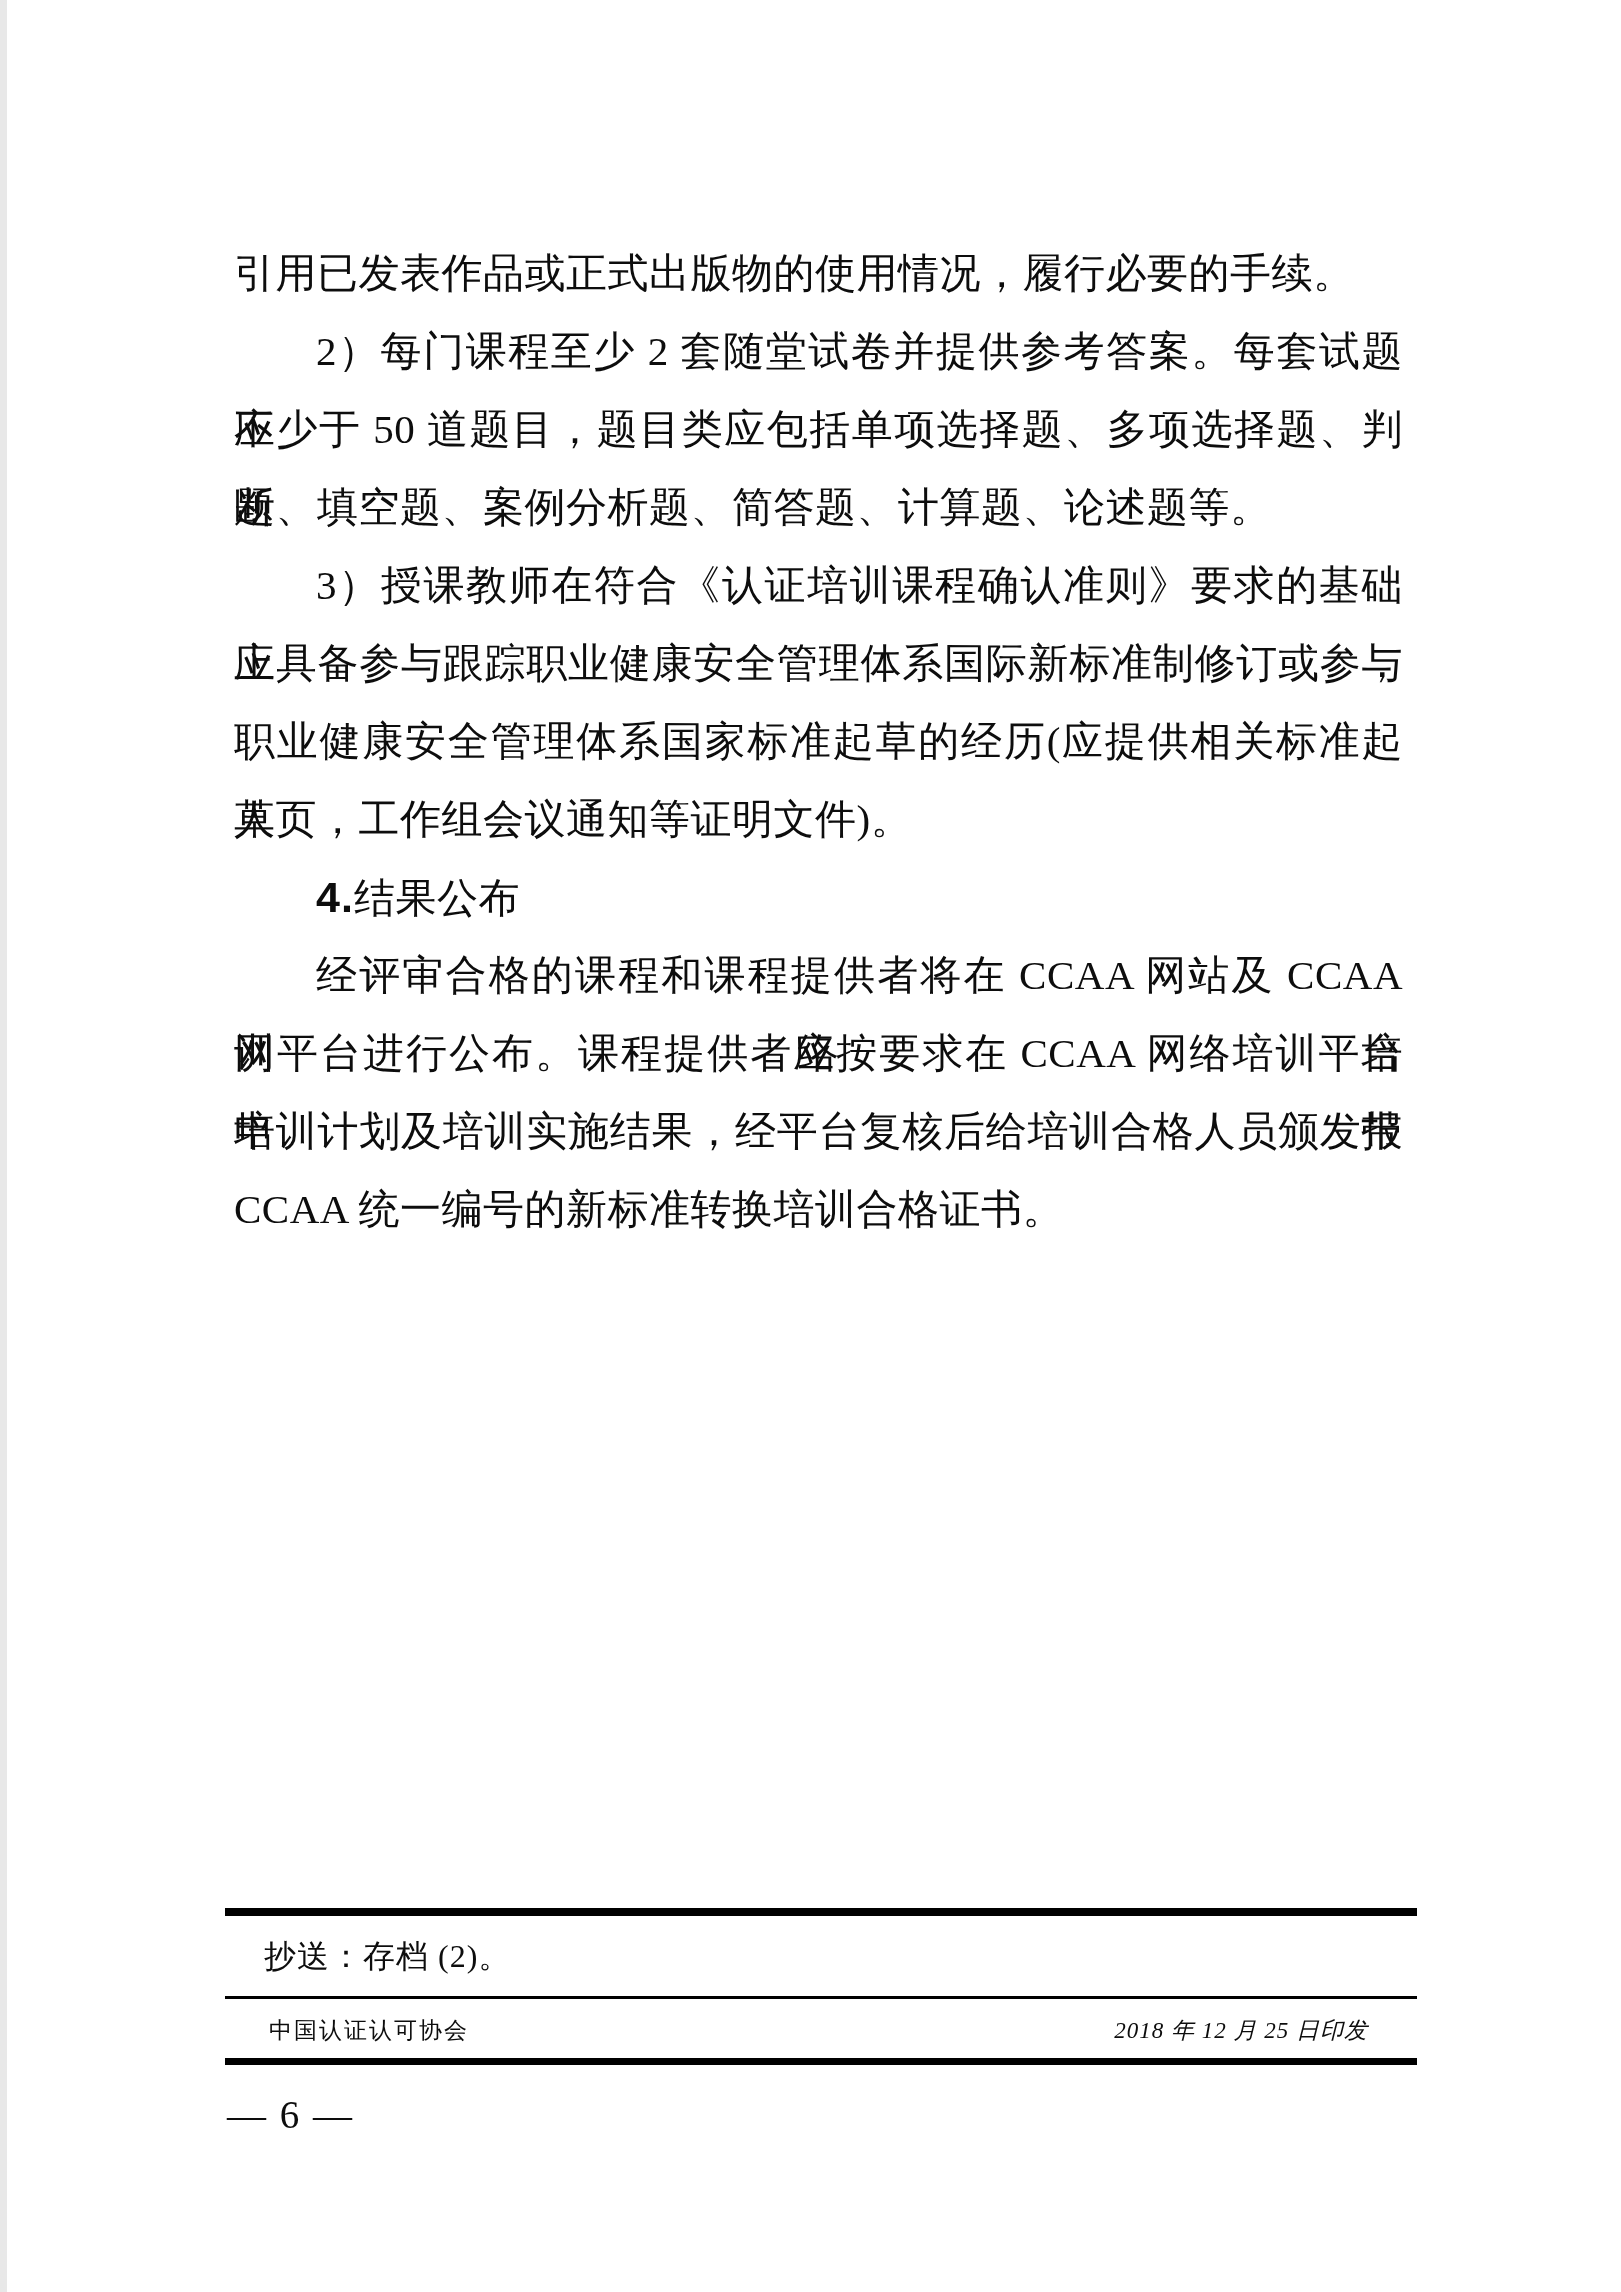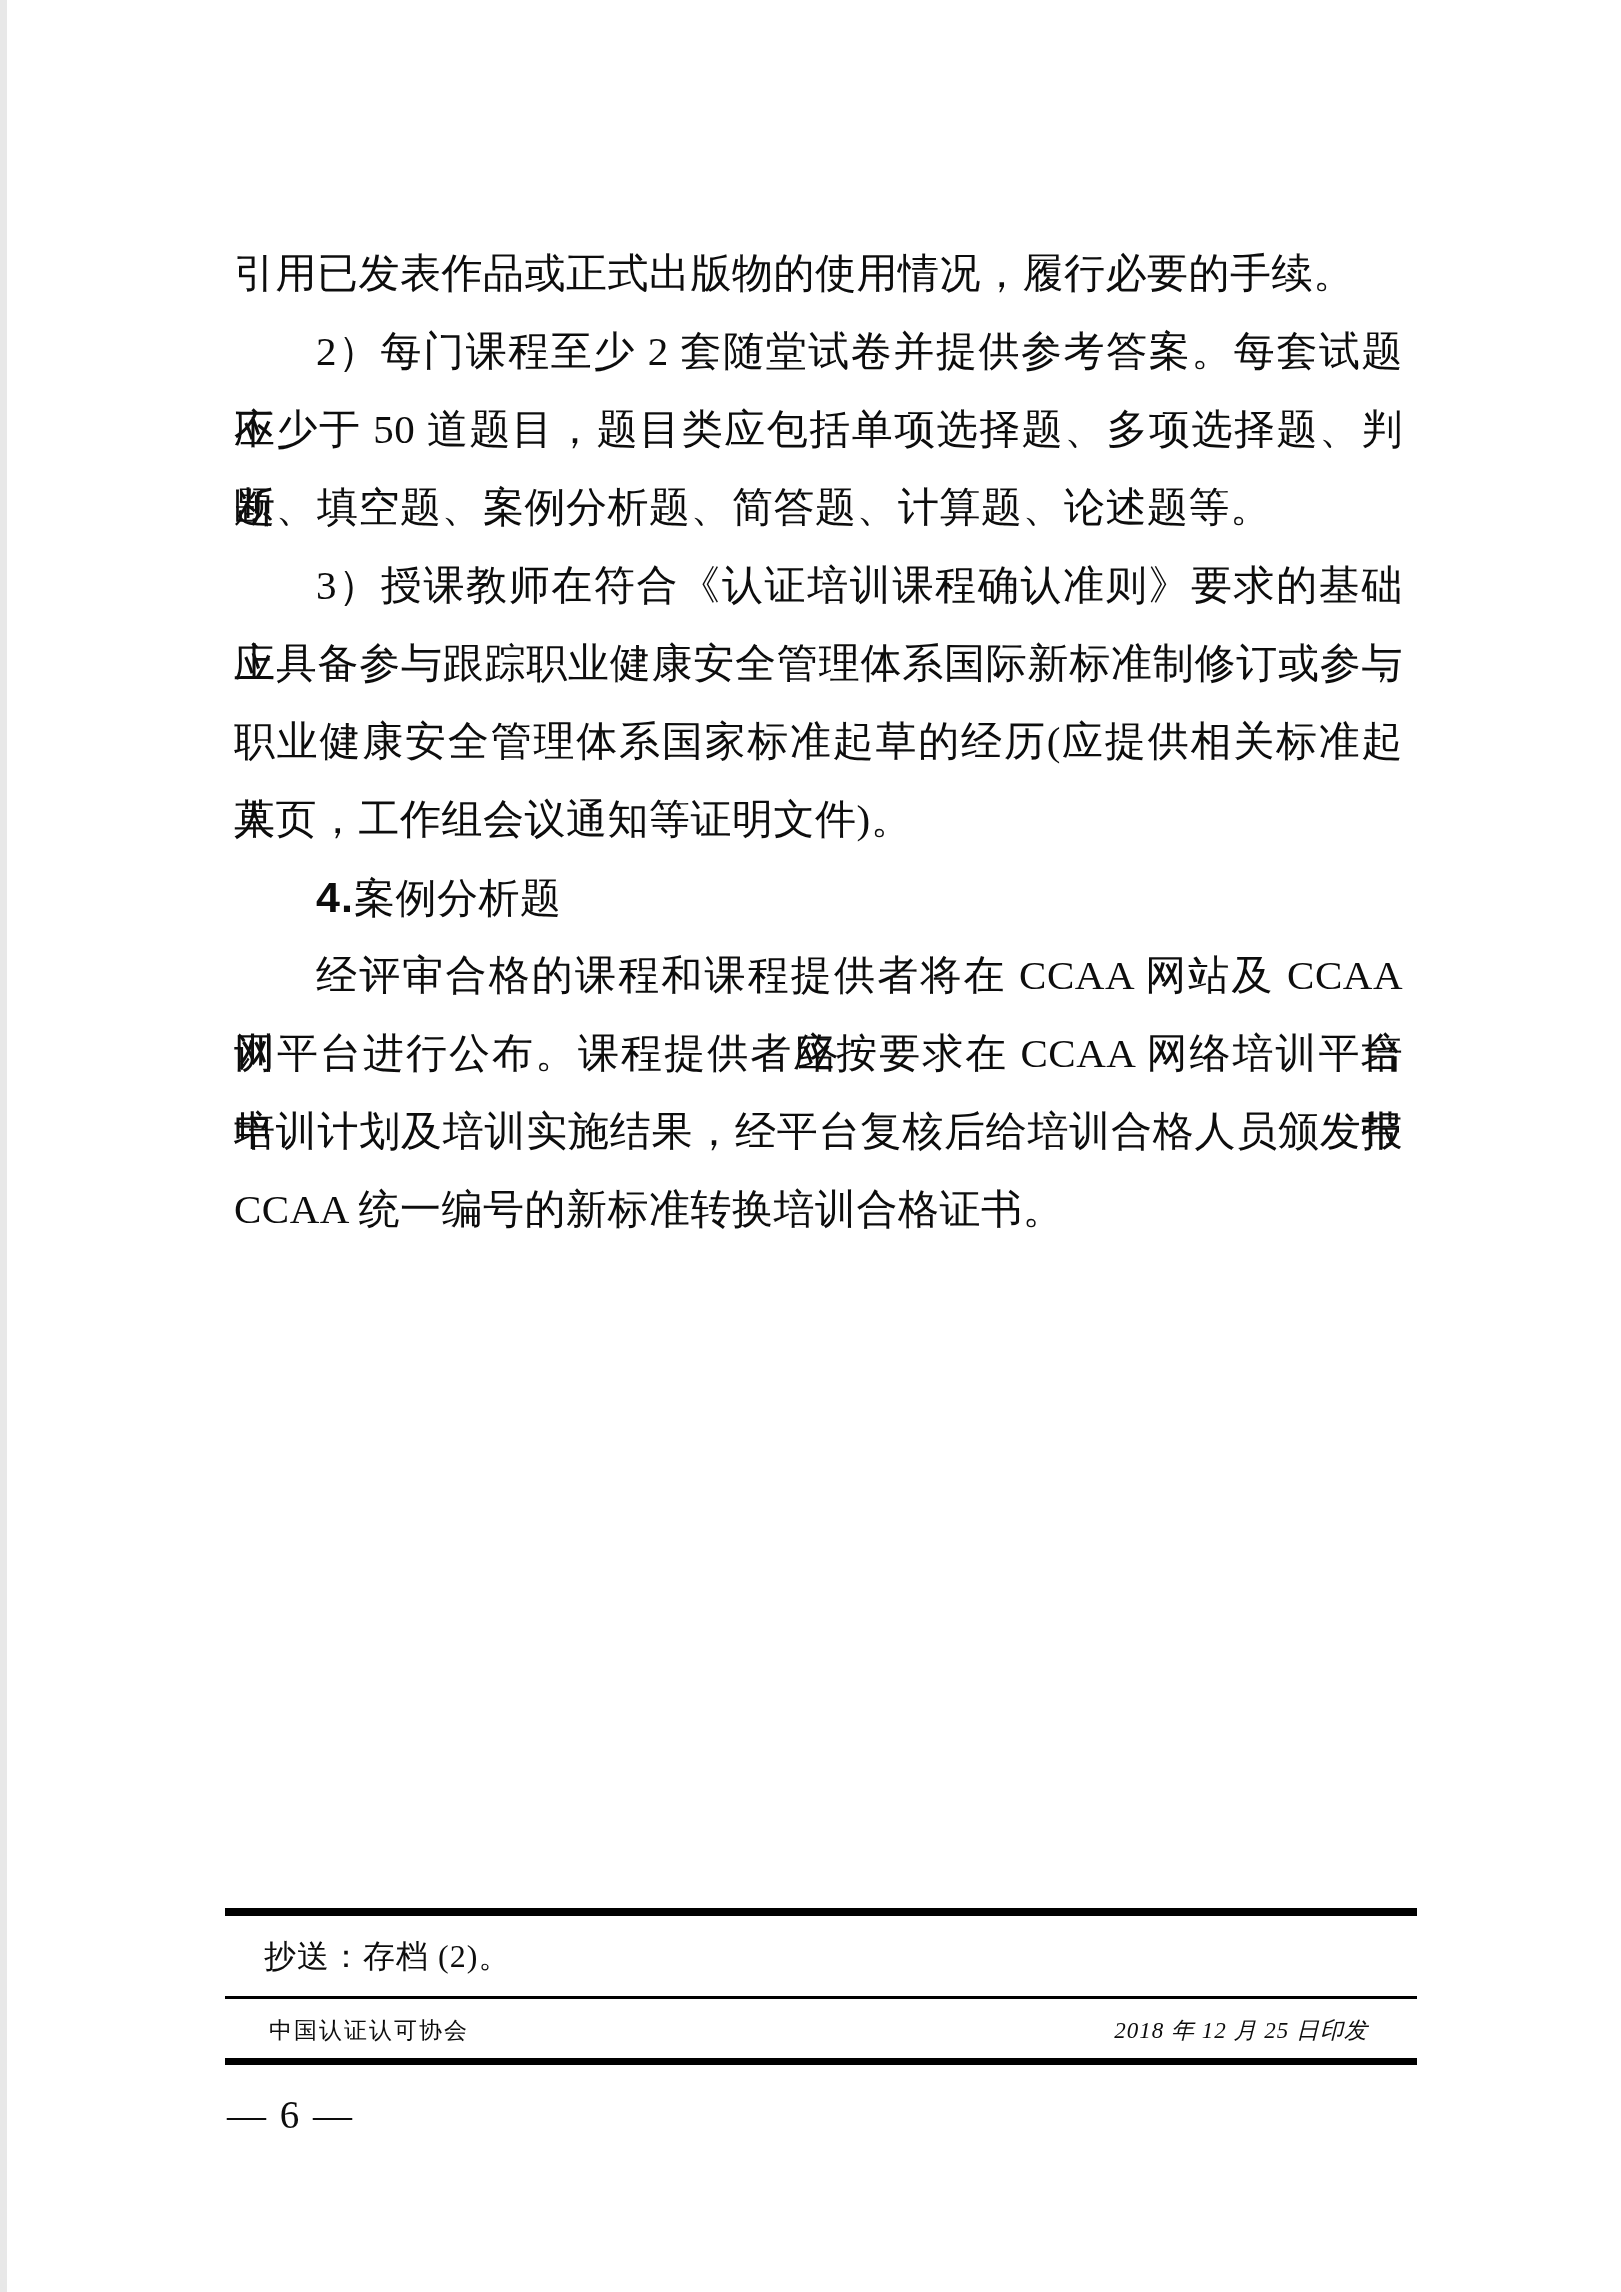--- a/index.html
+++ b/index.html
@@ -99,21 +99,21 @@
   <div class="main-text">
     <div class="line">引用已发表作品或正式出版物的使用情况，履行必要的手续。</div>
     <div class="line indent fill">2）每门课程至少 2 套随堂试卷并提供参考答案。每套试题应</div>
     <div class="line fill">不少于 50 道题目，题目类应包括单项选择题、多项选择题、判断</div>
     <div class="line">题、填空题、案例分析题、简答题、计算题、论述题等。</div>
     <div class="line indent fill">3）授课教师在符合《认证培训课程确认准则》要求的基础上，</div>
     <div class="line fill">应具备参与跟踪职业健康安全管理体系国际新标准制修订或参与</div>
     <div class="line fill">职业健康安全管理体系国家标准起草的经历(应提供相关标准起草</div>
     <div class="line">人页，工作组会议通知等证明文件)。</div>
     <div class="line indent">
-      <span class="heading-num">4.</span><span>案例分析题</span>
+      <span class="heading-num">4.</span><span>结果公布</span>
     </div>
     <div class="line indent fill">经评审合格的课程和课程提供者将在 CCAA 网站及 CCAA 网络培</div>
     <div class="line fill">训平台进行公布。课程提供者应按要求在 CCAA 网络培训平台申报</div>
     <div class="line fill">培训计划及培训实施结果，经平台复核后给培训合格人员颁发带</div>
     <div class="line">CCAA 统一编号的新标准转换培训合格证书。</div>
   </div>
 
   <div class="rule rule-top"></div>
 
   <div class="cc-note">抄送：存档 (2)。</div>

